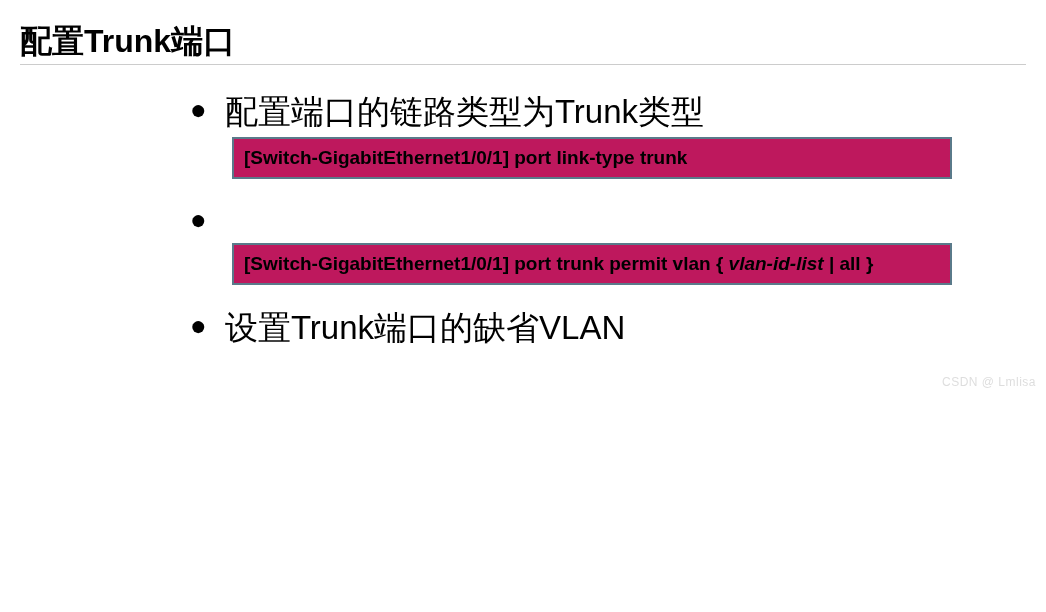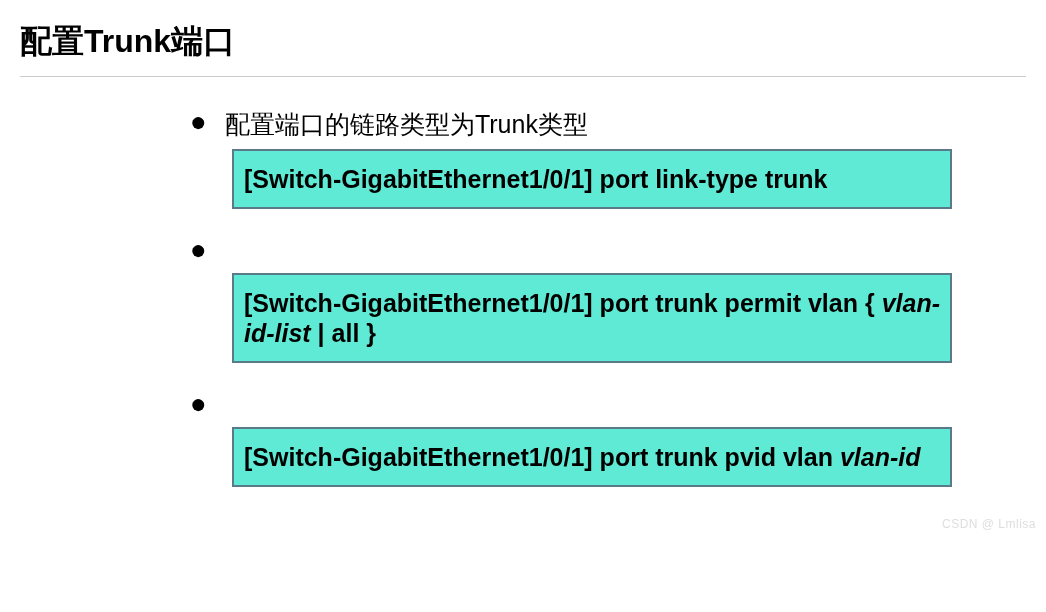--- a/index.html
+++ b/index.html
@@ -11,21 +11,20 @@
       font-family: "Microsoft YaHei", "PingFang SC", Arial, sans-serif;
       background: #ffffff;
       width: 1046px;
       padding: 20px 20px 20px 20px;
       position: relative;
     }
     .title {
       font-size: 32px;
       font-weight: bold;
       color: #000;
-      padding-bottom: 12px;
       border-bottom: 1px solid #cccccc;
       margin-bottom: 30px;
     }
     .content {
       padding-left: 170px;
       padding-right: 60px;
     }
     .item {
       margin-bottom: 26px;
     }
@@ -34,30 +33,30 @@
       align-items: flex-start;
       margin-bottom: 8px;
     }
     .bullet {
       font-size: 28px;
       line-height: 30px;
       margin-right: 18px;
       color: #000;
     }
     .item-label {
-      font-size: 25px;
+      font-size: 33px;
       color: #000;
       line-height: 34px;
     }
     .code-box {
       margin-left: 42px;
-      background: #5eead4;
+      background: #be185d;
       border: 2px solid #5a7a8a;
-      padding: 13px 10px;
-      font-size: 25px;
+      padding: 4px 10px;
+      font-size: 19px;
       color: #000;
       line-height: 30px;
       max-width: 720px;
     }
     .code-box .prompt {
       font-weight: bold;
       font-family: Arial, sans-serif;
     }
     .code-box .cmd {
       font-weight: bold;
@@ -104,21 +103,19 @@
       <span class="bullet">●</span>
     </div>
     <div class="code-box">
       <span class="prompt">[Switch-GigabitEthernet1/0/1]</span><span class="cmd"> port trunk permit vlan </span><span class="sep">{ </span><span class="param">vlan-id-list</span><span class="sep"> | all }</span>
     </div>
   </div>
 
   <div class="item">
     <div class="bullet-line">
       <span class="bullet">●</span>
-    </div>
-    <div class="code-box">
-      <span class="prompt">[Switch-GigabitEthernet1/0/1]</span><span class="cmd"> port trunk pvid vlan</span><span class="sep"> </span><span class="param">vlan-id</span><span class="sep"></span>
+      <span class="item-label">设置Trunk端口的缺省VLAN</span>
     </div>
   </div>
 
 </div>
 
 <div class="watermark">CSDN @ Lmlisa</div>
 
 </body></html>

